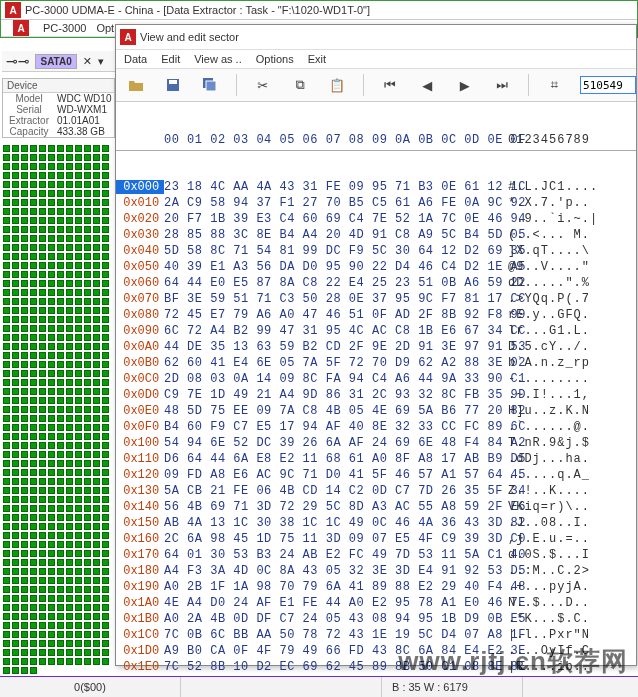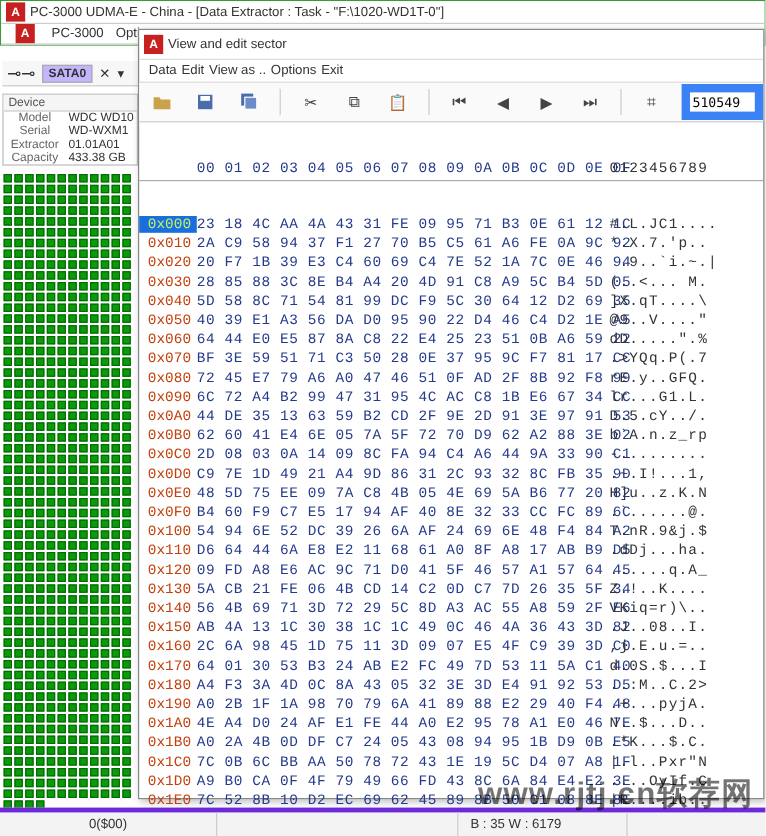--- a/index.html
+++ b/index.html
@@ -14,32 +14,32 @@
   .device-panel{border:1px solid #bbb;font-size:11px;margin-top:6px}
   .device-panel .hdr{background:#f5f5f5;padding:1px 4px;border-bottom:1px solid #ccc;font-size:10px;color:#555}
   .kv{display:flex;padding:0 2px;font-size:10px}
   .kv .k{width:48px;text-align:center;color:#666;padding-right:4px}
   .kv .v{flex:1;white-space:nowrap;overflow:hidden}
   .green-grid{margin-top:6px;width:112px;height:540px;overflow:hidden;line-height:0}
   .green-grid span{display:inline-block;width:7px;height:7px;margin:1px;background:#0a9a0a;border:1px solid #066a06;box-sizing:border-box}
 
   .child-win{position:absolute;left:115px;top:24px;width:520px;height:640px;border:1px solid #888;background:#fff;box-shadow:2px 2px 6px rgba(0,0,0,.25)}
   .child-title{height:24px;display:flex;align-items:center;border-bottom:1px solid #ddd}
-  .child-menu{height:18px;display:flex;gap:4px;padding-left:8px;align-items:center;font-size:11px}
+  .child-menu{height:18px;display:flex;gap:14px;padding-left:8px;align-items:center;font-size:11px}
   .child-tb{height:32px;border-top:1px solid #ddd;border-bottom:1px solid #ccc;display:flex;align-items:center;gap:14px;padding-left:8px;background:#fafafa}
   .hex-area{font-family:Consolas,Courier New,monospace;font-size:12px;white-space:pre;padding:0;color:#000}
   .hex-hdr{color:#666;border-bottom:1px solid #aaa;padding:2px 0}
   .hex-row{display:flex;height:16px;align-items:center}
   .hx-addr{width:48px;color:#c2410c}
-  .hx-addr.sel{background:#1a6fdc;color:#bef264}
+  .hx-addr.sel{background:#1a6fdc;color:#ffffff}
   .hx-bytes{width:344px;color:#253a8b;letter-spacing:.5px}
   .hx-ascii{width:120px;color:#333;letter-spacing:1px}
-  .statusbar{position:absolute;bottom:0;left:0;right:0;height:20px;border-top:4px solid #6d28d9;background:#f3f3f3;display:flex;align-items:center;font-size:11px}
+  .statusbar{position:absolute;bottom:0;left:0;right:0;height:20px;border-top:1px solid #6d28d9;background:#f3f3f3;display:flex;align-items:center;font-size:11px}
   .status-cell{border-right:1px solid #ccc;padding:0 10px;height:100%;display:flex;align-items:center}
-  .goto-box{border:7px solid #3b82f6;height:16px;width:50px;font-size:11px;padding:0 2px;font-family:Consolas,monospace}
+  .goto-box{border:1px solid #3b82f6;height:16px;width:50px;font-size:11px;padding:0 2px;font-family:Consolas,monospace}
 
   .watermark{position:absolute;right:10px;bottom:18px;font-size:26px;font-weight:bold;color:rgba(0,0,0,.55);font-family:"Microsoft YaHei",Arial;letter-spacing:1px;pointer-events:none}
   .devtab{display:flex;gap:6px;align-items:center;padding:2px 4px;border-bottom:1px solid #ccc;background:#f7f7f7}
   .devtab .sata{font-weight:bold;font-size:10px;border:1px solid #aaa;padding:1px 4px;background:#c4b5fd}
 </style>
 </head>
 <body>
 
 <div class="main-win">
   <div class="titlebar">

